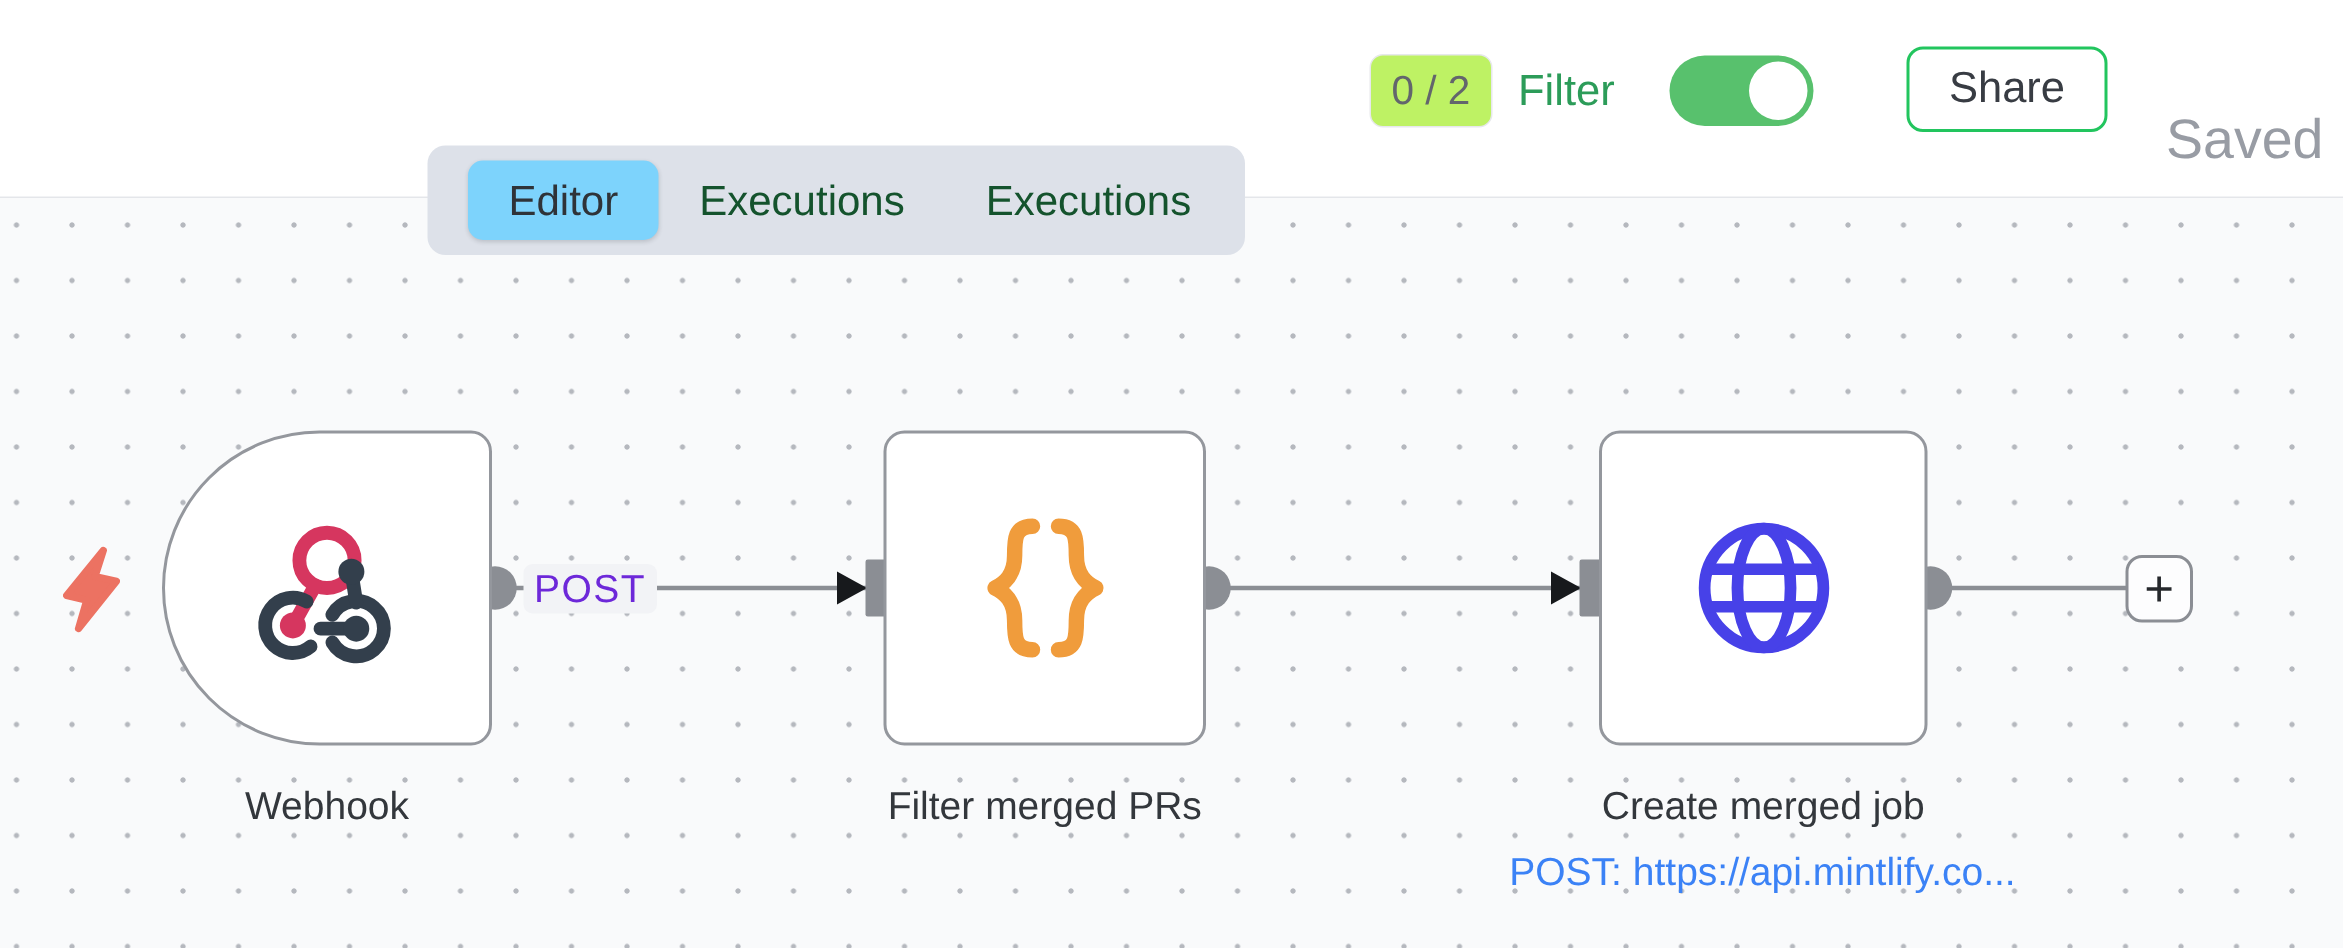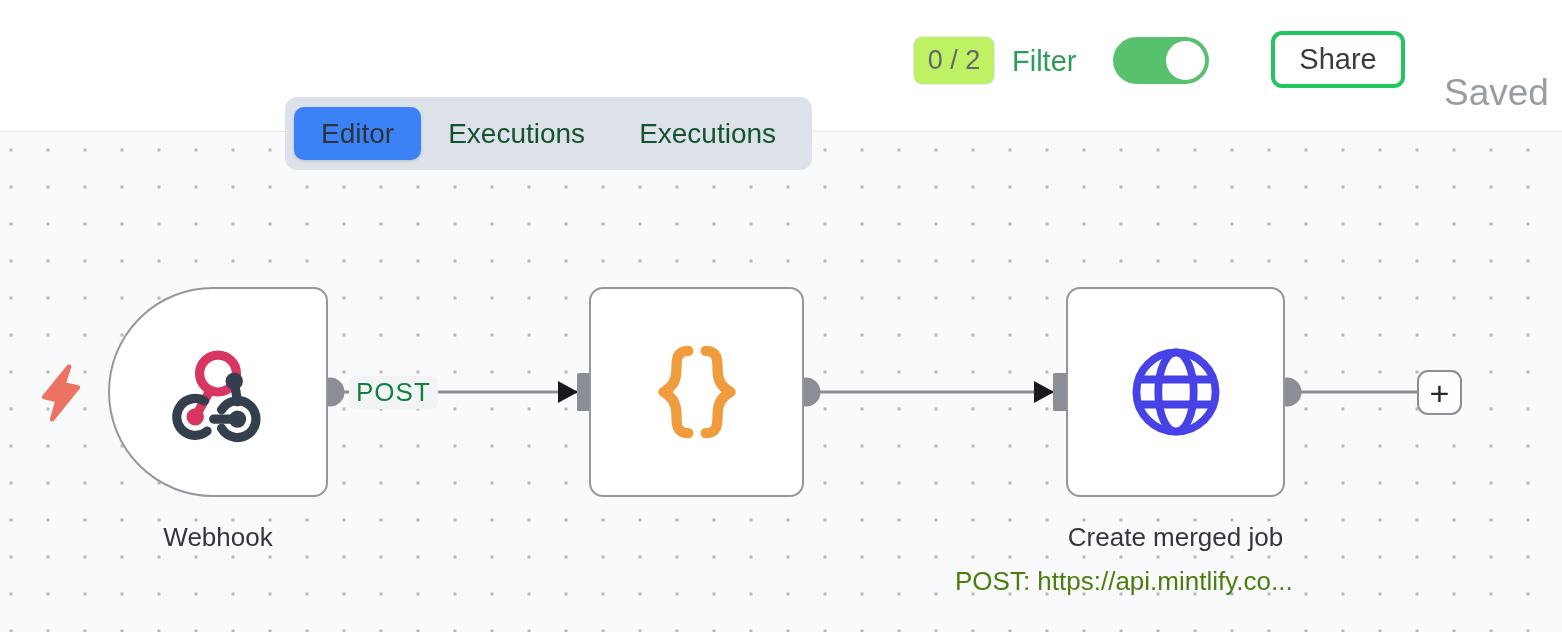--- a/index.html
+++ b/index.html
@@ -19,36 +19,36 @@
     color:#63666c;font-size:27px;display:flex;align-items:center;justify-content:center;
   }
   .active-label{position:absolute;left:1012px;top:45px;color:#2c9c59;font-size:29px;}
   .toggle{
     position:absolute;left:1113px;top:37px;width:96px;height:47px;border-radius:24px;
     background:#58c16d;cursor:pointer;
   }
   .toggle-knob{position:absolute;right:4px;top:4px;width:39px;height:39px;border-radius:50%;background:#ffffff;}
   .share-btn{
     position:absolute;left:1271px;top:31px;width:134px;height:57px;box-sizing:border-box;
-    background:#ffffff;border:4px solid #22c55e;border-radius:11px;
+    background:#ffffff;border:2px solid #22c55e;border-radius:11px;
     color:#383c43;font-size:29px;display:flex;align-items:center;justify-content:center;cursor:pointer;
   }
   .saved-label{position:absolute;left:1444px;top:45px;color:#989ca4;font-size:37px;margin-top:27px;}
 
   
   .tabbar{
     position:absolute;left:285px;top:97px;height:73px;z-index:6;
     background:#dde1e9;border-radius:12px;
     display:flex;align-items:center;padding:0 9px;box-sizing:border-box;
   }
   .tab{
     height:53px;padding:0 27px;border-radius:10px;display:flex;align-items:center;
     color:#14532d;font-size:28px;cursor:pointer;white-space:nowrap;
   }
-  .tab.active{background:#3b82f6;color:#2f3338;box-shadow:0 1px 3px rgba(40,44,52,.18);}
+  .tab.active{background:#7dd3fc;color:#2f3338;box-shadow:0 1px 3px rgba(40,44,52,.18);margin-left:18px;}
 
   
   .canvas{
     position:absolute;left:0;top:131px;width:1562px;height:501px;
     background-color:#f9fafb;
     background-image:radial-gradient(circle, #b5b8be 1.5px, transparent 2px);
     background-size:37px 37px;background-position:29.5px 0.5px;
     z-index:1;
   }
   .edges-svg{position:absolute;left:0;top:0;width:1562px;height:632px;z-index:2;}
@@ -62,28 +62,28 @@
   .node.filter{left:589px;width:215px;}
   .node.http{left:1066px;width:219px;}
 
   .node-label{
     position:absolute;top:522px;font-size:26px;color:#33373c;text-align:center;z-index:3;
   }
   .label-webhook{left:88px;width:260px;}
   .label-filter{left:544px;width:305px;}
   .label-http{left:1016px;width:319px;}
   .node-sublabel{
-    position:absolute;top:566px;left:955px;width:440px;text-align:left;
-    font-size:26px;color:#4d7c0f;z-index:3;white-space:nowrap;
+    position:absolute;top:566px;left:955px;width:440px;text-align:center;
+    font-size:26px;color:#3b82f6;z-index:3;white-space:nowrap;
   }
 
   .edge-label{
     position:absolute;left:349px;top:376px;z-index:4;
     background:#f2f3f6;border-radius:6px;padding:1px 7px;
-    color:#15803d;font-size:26px;letter-spacing:1px;
+    color:#6d28d9;font-size:26px;letter-spacing:1px;
   }
 
   .add-node-btn{
     position:absolute;left:1417px;top:370px;width:45px;height:45px;box-sizing:border-box;
     background:#fdfdfe;border:2.5px solid #8b8e94;border-radius:11px;z-index:3;
     display:flex;align-items:center;justify-content:center;
     font-size:34px;color:#26282c;cursor:pointer;line-height:1;
   }
 
   .bolt{position:absolute;left:42px;top:364px;z-index:3;}
@@ -164,18 +164,19 @@
         <ellipse cx="48" cy="48" rx="17" ry="38"></ellipse>
         <line x1="13" y1="36" x2="83" y2="36"></line>
         <line x1="13" y1="60" x2="83" y2="60"></line>
       </g>
     </svg>
   </div>
 
   <div class="edge-label">POST</div>
 
   <div class="node-label label-webhook">Webhook</div>
+  <div class="node-label label-filter">Filter merged PRs</div>
   <div class="node-label label-http">Create merged job</div>
   <div class="node-sublabel">POST: https://api.mintlify.co...</div>
 
   <div class="add-node-btn">+</div>
 
 </div>
 
 </body></html>

